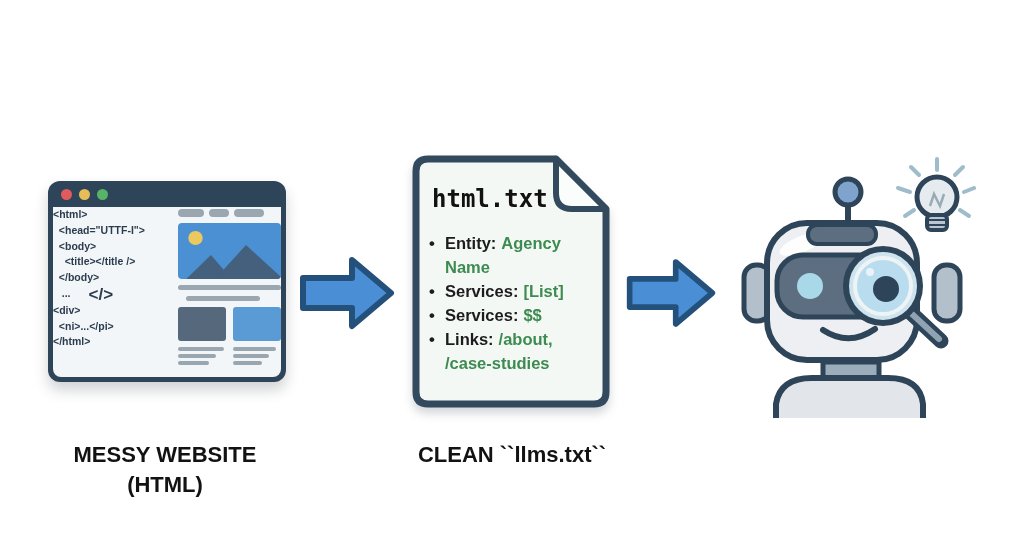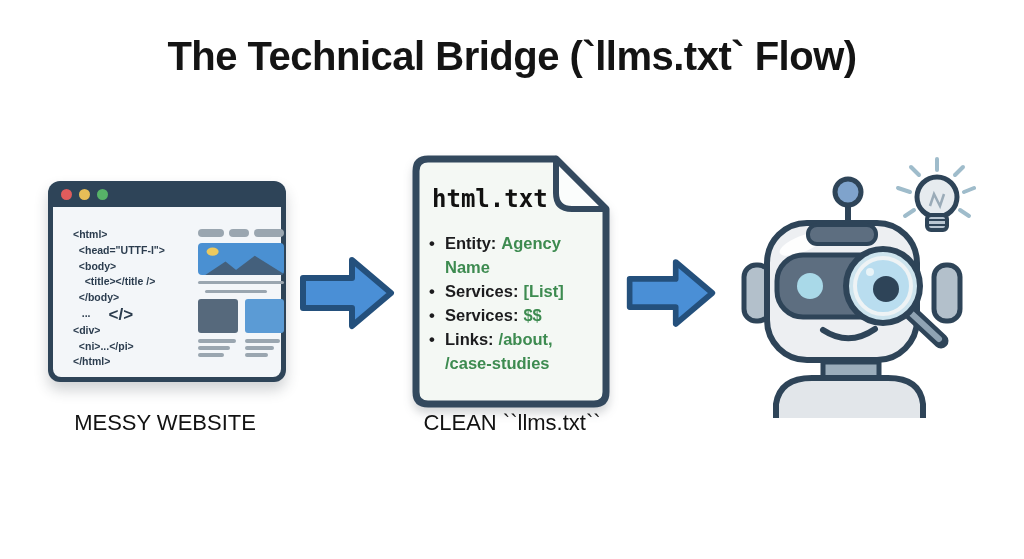--- a/index.html
+++ b/index.html
@@ -8,21 +8,21 @@
   .title{position:absolute;top:34px;left:0;width:100%;text-align:center;
          font-size:40px;font-weight:bold;color:#141414;letter-spacing:-0.5px;}
 
   
   .browser{position:absolute;left:48px;top:181px;width:238px;height:201px;background:#2e4458;
            border-radius:12px;box-shadow:0 8px 14px rgba(40,50,60,.22);}
   .browser-bar{height:26px;display:flex;align-items:center;padding-left:13px;gap:7px;}
   .dot{width:11px;height:11px;border-radius:50%;}
   .dot.red{background:#e05c5c}.dot.yellow{background:#e6bd57}.dot.green{background:#57b368}
   .browser-content{position:absolute;left:5px;right:5px;top:26px;bottom:5px;background:#f3f6f9;
-           border-radius:0 0 8px 8px;display:flex;padding:20px;gap:7px;box-sizing:border-box;}
+           border-radius:0 0 8px 8px;display:flex;padding:0;gap:7px;box-sizing:border-box;}
   .code-pane{flex:0 0 118px;font-weight:bold;font-size:10.5px;line-height:1.5;color:#2b3c4e;}
   .code-line{white-space:pre;}
   .code-row5{display:flex;align-items:center;white-space:pre;}
   .code-glyph{font-size:17px;font-weight:bold;margin-left:18px;line-height:1;}
   .wire-pane{flex:1;display:flex;flex-direction:column;gap:6px;padding-top:2px;}
   .pill-row{display:flex;gap:5px;}
   .pill{height:8px;border-radius:4px;background:#9aa6b0;}
   .hero-img{height:56px;background:#4a90d2;border-radius:4px;overflow:hidden;}
   .wline{height:5px;border-radius:2.5px;background:#9aa6b0;}
   .boxes{display:flex;gap:7px;}
@@ -41,32 +41,31 @@
   .doc-list{position:absolute;left:18px;top:78px;width:162px;}
   .doc-entry{position:relative;padding-left:17px;font-size:16.5px;font-weight:bold;
        line-height:24px;color:#1c1c1e;}
   .doc-bullet{position:absolute;left:1px;top:0;}
   .doc-label{margin-right:5px;margin-top:26px;}
   .doc-value{color:#3d8b50;}
 
   
   .arrow{position:absolute;}
   .robot{position:absolute;left:728px;top:140px;width:248px;height:278px;}
-  .caption{position:absolute;top:408px;text-align:center;font-size:22px;font-weight:normal;
+  .caption{position:absolute;top:440px;text-align:center;font-size:22px;font-weight:bold;
        color:#121212;line-height:1.36;}
   .cap-1{left:35px;width:260px;}
   .cap-2{left:377px;width:270px;}
   .cap-3{left:705px;width:296px;}
 </style>
 </head>
 <body>
 
 <div class="canvas">
 
-  <div class="title">The Technical Bridge (`llms.txt` Flow)</div>
 
   <div class="browser">
     <div class="browser-bar">
       <span class="dot red"></span>
       <span class="dot yellow"></span>
       <span class="dot green"></span>
     </div>
     <div class="browser-content">
       <div class="code-pane">
         <div class="code-line">&lt;html&gt;</div>
@@ -193,18 +192,19 @@
       <line x1="184" y1="174" x2="211" y2="199" stroke="#8fa3b3" stroke-width="6" stroke-linecap="round"></line>
       <circle cx="155" cy="146" r="37" fill="#cde4ee" stroke="#2e4458" stroke-width="6"></circle>
       <circle cx="155" cy="146" r="28" fill="#b9ddef" stroke="#eef3f5" stroke-width="4"></circle>
       <circle cx="158" cy="149" r="13" fill="#2e4458"></circle>
       <circle cx="142" cy="132" r="4" fill="#e9f4f8"></circle>
     </g>
   </svg>
 
   <div class="caption cap-1">
     <div>MESSY WEBSITE</div>
+    <div>(HTML)</div>
   </div>
   <div class="caption cap-2">
     <div>CLEAN ``llms.txt``</div>
   </div>
 
 </div>
 
 </body></html>

